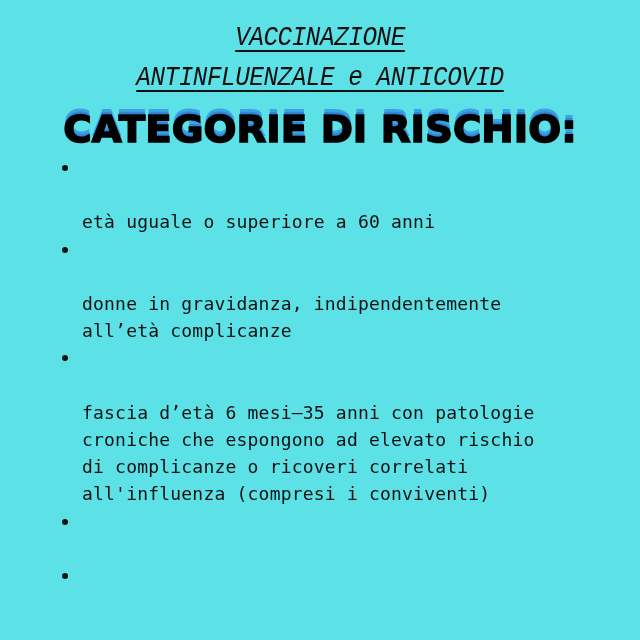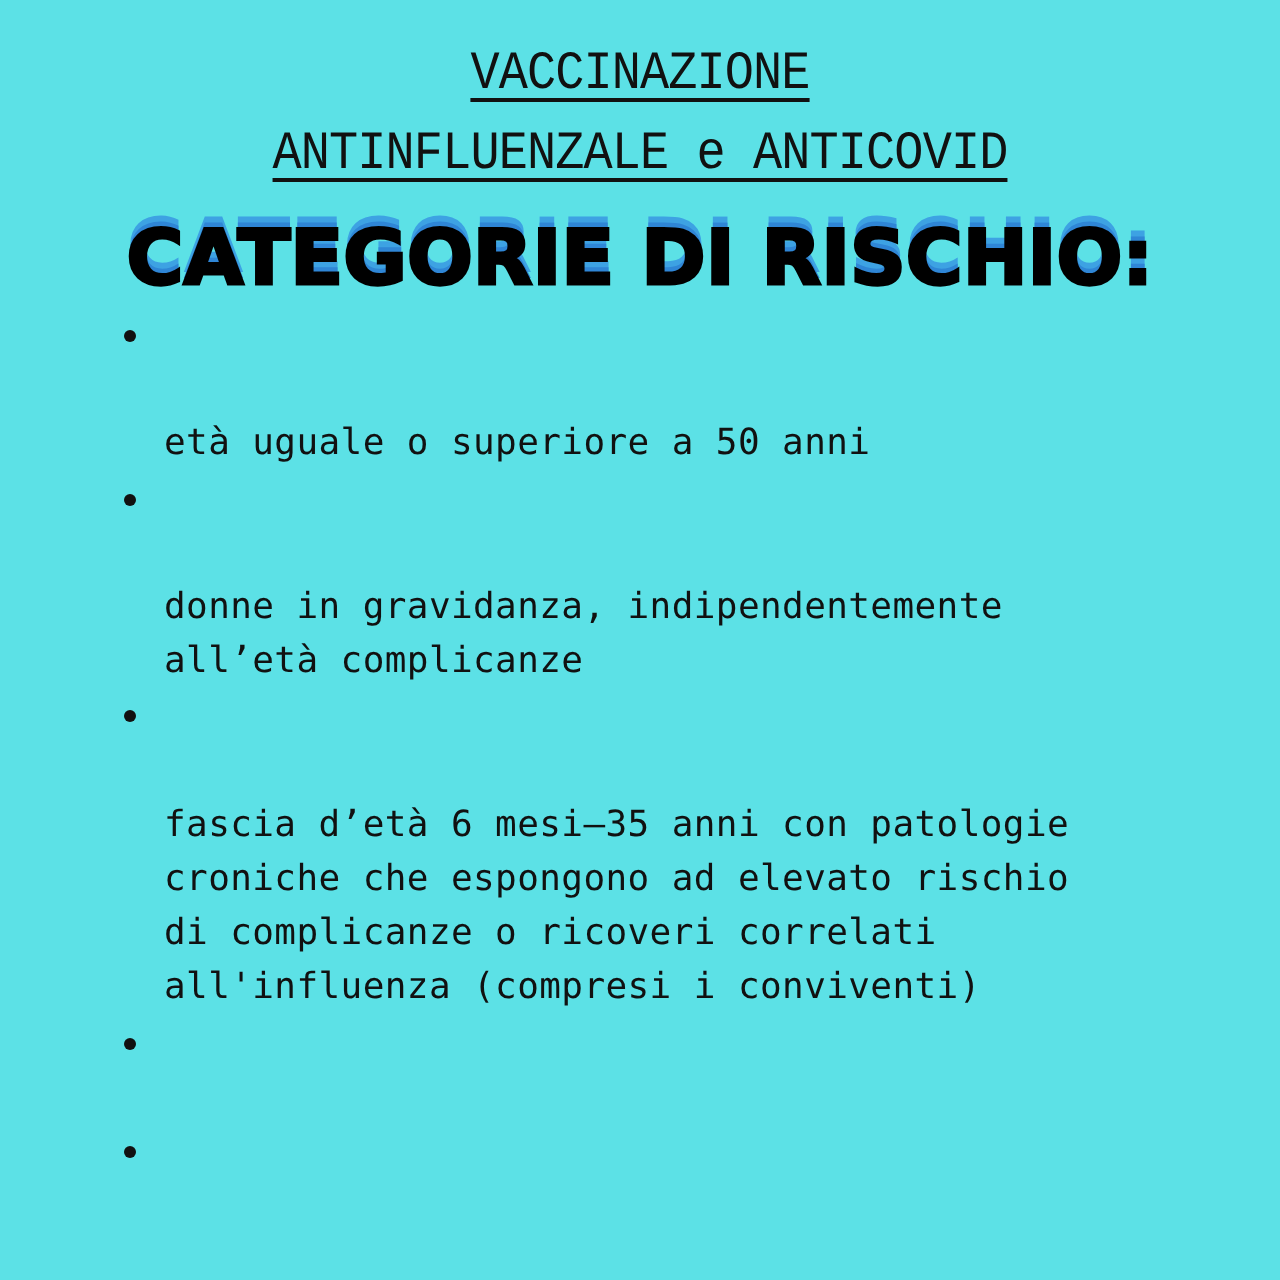--- a/index.html
+++ b/index.html
@@ -13,20 +13,21 @@
       background: #5ce1e6;
       position: relative;
       color: #111;
     }
     .title-block {
       position: absolute;
       left: 0;
       top: 18px;
       width: 640px;
       text-align: center;
+      font-style: italic;
     }
     .title-line {
       font-family: "Liberation Mono", "DejaVu Sans Mono", monospace;
       font-size: 27px;
       line-height: 40px;
       letter-spacing: -0.5px;
       transform: scaleX(0.9);
       transform-origin: center;
       color: #111;
     }
@@ -90,21 +91,21 @@
   <div class="title-line">
     <span>ANTINFLUENZALE e ANTICOVID</span>
   </div>
 </div>
 
 <div class="heading">CATEGORIE DI RISCHIO:</div>
 
 <ul class="risk-list">
   <li class="risk-item">
     <span class="bullet"></span>
-    <span>età uguale o superiore a 50 anni</span>
+    <span>età uguale o superiore a 60 anni</span>
   </li>
   <li class="risk-item">
     <span class="bullet"></span>
     <span>donne in gravidanza, indipendentemente
 all’età complicanze</span>
   </li>
   <li class="risk-item">
     <span class="bullet"></span>
     <span>fascia d’età 6 mesi–35 anni con patologie
 croniche che espongono ad elevato rischio

